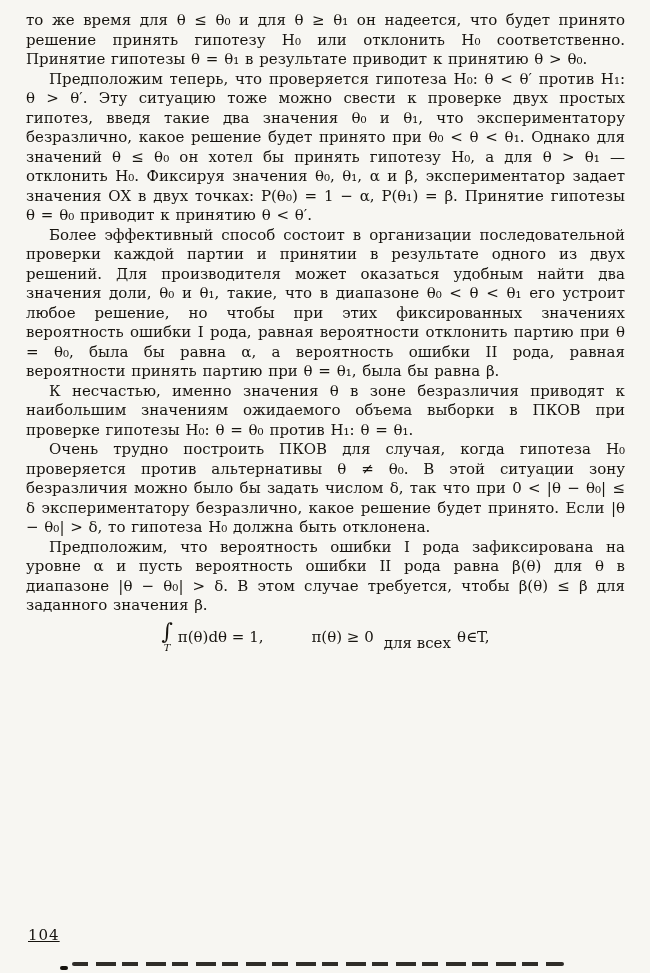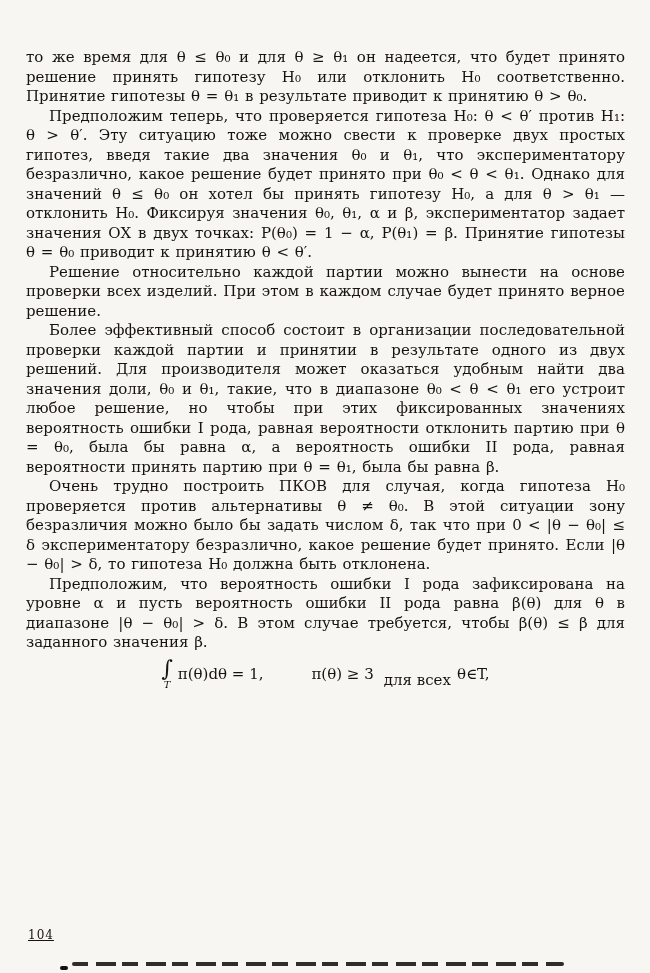--- a/index.html
+++ b/index.html
@@ -20,21 +20,21 @@
     color: #17140f;
     font-size: 15px;
     line-height: 19.5px;
     text-align: justify;
   }
   .para {
     margin: 0;
     text-indent: 23px;
     word-spacing: 1px;
   }
-  .para.no-indent { text-indent: 0; margin-top: 37px; }
+  .para.no-indent { text-indent: 0; }
   .formula {
     display: flex;
     justify-content: center;
     align-items: center;
     margin: 6px 0 4px;
     text-align: left;
   }
   .int-col {
     display: inline-flex;
     flex-direction: column;
@@ -44,21 +44,21 @@
   .int-sign { font-size: 22px; line-height: 20px; }
   .int-sub  { font-size: 10px; line-height: 9px; font-style: italic; padding-top: 1px; }
   .f-lhs, .f-expr, .f-end { }
   .f-gap { display: inline-block; width: 48px; }
   .f-text { margin: 12px 6px 0 8px; }
   .f-expr { margin-right: 2px; }
   .page-number {
     position: absolute;
     left: 28px;
     top: 926px;
-    font-size: 12px;
+    font-size: 15px;
     letter-spacing: 1px;
     text-align: left;
     text-decoration: underline;
   }
   .scan-artifact {
     position: absolute;
     left: 72px;
     top: 962px;
     width: 492px;
     height: 4px;
@@ -77,33 +77,33 @@
     background: #14110d;
     border-radius: 2px;
   }
 </style>
 </head>
 <body>
 
 <div class="page">
   <p class="para no-indent">то же время для θ ≤ θ₀ и для θ ≥ θ₁ он надеется, что будет принято решение принять гипотезу H₀ или отклонить H₀ соответственно. Принятие гипотезы θ = θ₁ в результате приводит к принятию θ &gt; θ₀.</p>
   <p class="para">Предположим теперь, что проверяется гипотеза H₀: θ &lt; θ′ против H₁: θ &gt; θ′. Эту ситуацию тоже можно свести к проверке двух простых гипотез, введя такие два значения θ₀ и θ₁, что экспериментатору безразлично, какое решение будет принято при θ₀ &lt; θ &lt; θ₁. Однако для значений θ ≤ θ₀ он хотел бы принять гипотезу H₀, а для θ &gt; θ₁ — отклонить H₀. Фиксируя значения θ₀, θ₁, α и β, экспериментатор задает значения ОХ в двух точках: P(θ₀) = 1 − α, P(θ₁) = β. Принятие гипотезы θ = θ₀ приводит к принятию θ &lt; θ′.</p>
-  <p class="para">Решение относительно каждой партии можно вынести на основе проверки всех изделий. При этом в каждом случае будет принято верное решение.</p>
   <p class="para">Более эффективный способ состоит в организации последовательной проверки каждой партии и принятии в результате одного из двух решений. Для производителя может оказаться удобным найти два значения доли, θ₀ и θ₁, такие, что в диапазоне θ₀ &lt; θ &lt; θ₁ его устроит любое решение, но чтобы при этих фиксированных значениях вероятность ошибки I рода, равная вероятности отклонить партию при θ = θ₀, была бы равна α, а вероятность ошибки II рода, равная вероятности принять партию при θ = θ₁, была бы равна β.</p>
+  <p class="para">К несчастью, именно значения θ в зоне безразличия приводят к наибольшим значениям ожидаемого объема выборки в ПКОВ при проверке гипотезы H₀: θ = θ₀ против H₁: θ = θ₁.</p>
   <p class="para">Очень трудно построить ПКОВ для случая, когда гипотеза H₀ проверяется против альтернативы θ ≠ θ₀. В этой ситуации зону безразличия можно было бы задать числом δ, так что при 0 &lt; |θ − θ₀| ≤ δ экспериментатору безразлично, какое решение будет принято. Если |θ − θ₀| &gt; δ, то гипотеза H₀ должна быть отклонена.</p>
   <p class="para">Предположим, что вероятность ошибки I рода зафиксирована на уровне α и пусть вероятность ошибки II рода равна β(θ) для θ в диапазоне |θ − θ₀| &gt; δ. В этом случае требуется, чтобы β(θ) ≤ β для заданного значения β.</p>
 
   <div class="formula">
     <span class="int-col">
       <span class="int-sign">∫</span>
       <span class="int-sub">T</span>
     </span>
     <span class="f-lhs">π(θ)dθ = 1,</span>
     <span class="f-gap"></span>
-    <span class="f-expr">π(θ) ≥ 3</span>
+    <span class="f-expr">π(θ) ≥ 0</span>
     <span class="f-text">для всех</span>
     <span class="f-end">θ∈T,</span>
   </div>
 
   <div class="page-number">104</div>
   <div class="scan-artifact"></div>
   <div class="scan-speck"></div>
 </div>
 
 </body></html>

